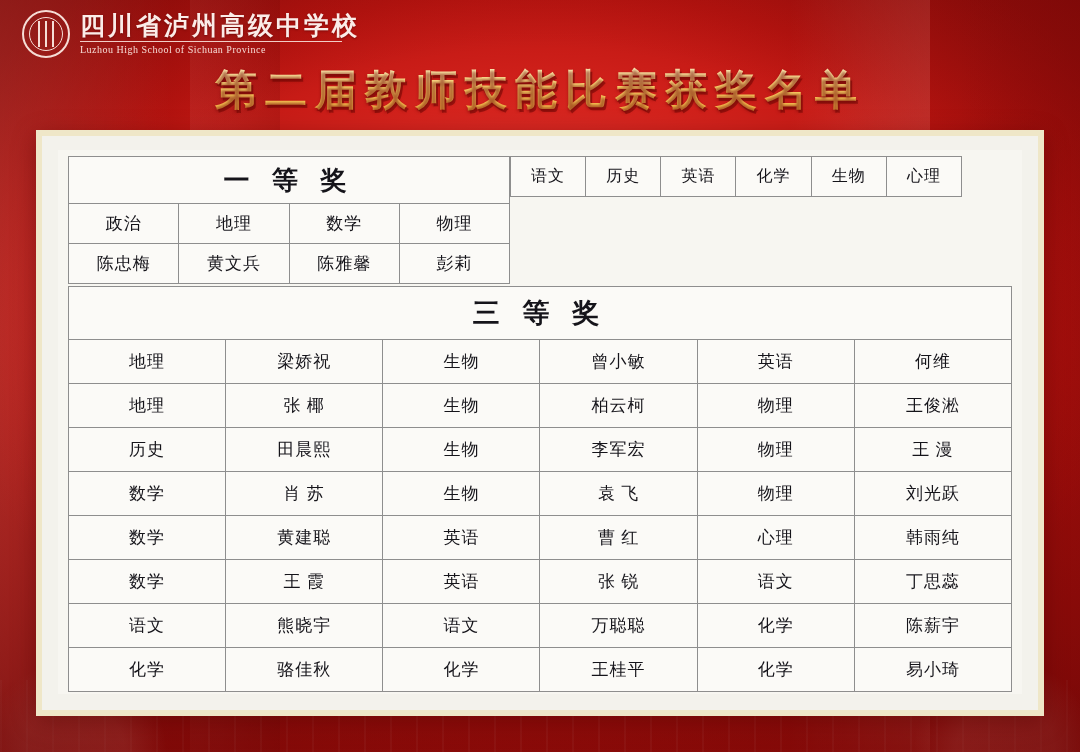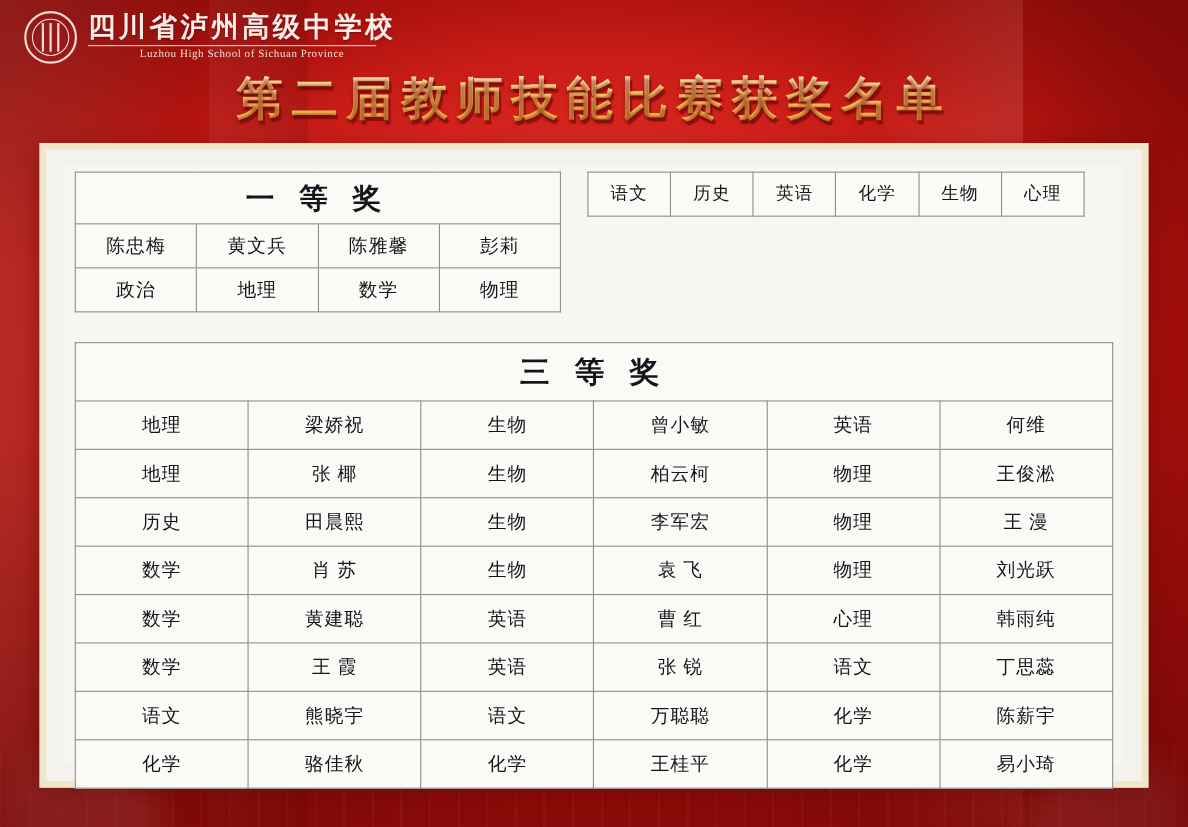--- a/index.html
+++ b/index.html
@@ -104,21 +104,20 @@
     text-shadow: 0 1px 2px rgba(90,0,0,0.6);
     white-space: nowrap;
   }
   .logo-en {
     font-family: "Liberation Serif", serif;
     font-size: 10px;
     color: #f7dcd6;
     letter-spacing: 0.5px;
     margin-top: 3px;
     white-space: nowrap;
-    text-align: center;
   }
   .logo-rule {
     width: 262px;
     height: 1px;
     background: #f2cdc6;
     margin: 2px 0 2px;
   }
 
   
   .banner-title {
@@ -170,21 +169,20 @@
   .board-inner {
     width: 100%;
     height: 100%;
     background: #f7f6f1;
     box-sizing: border-box;
     padding: 6px 10px 10px;
   }
 
   .top-row {
     display: flex;
-    gap: 24px;
   }
   .panel { flex: none; }
   .panel.first { width: 442px; }
   .panel.second { width: 452px; }
 
   table.award {
     border-collapse: collapse;
     width: 100%;
     table-layout: fixed;
     background: #fbfaf7;
@@ -205,21 +203,21 @@
   }
   .cell {
     height: 39px;
     font-size: 17px;
     letter-spacing: 1px;
     white-space: nowrap;
   }
   .cell.sm { font-size: 16px; }
 
   .third {
-    margin-top: 27px;
+    margin-top: 2px;
   }
   .third .award-head {
     height: 52px;
     font-size: 27px;
   }
   .third .cell {
     height: 43px;
     font-size: 17px;
   }
   .third table.award { width: 100%; }
@@ -254,30 +252,30 @@
 
       <div class="top-row">
 
         <div class="panel first">
           <table class="award">
             <tbody>
                 <tr>
               <td class="award-head" colspan="4">一 等 奖</td>
             </tr>
             <tr>
+              <td class="cell">政治</td>
+              <td class="cell">地理</td>
+              <td class="cell">数学</td>
+              <td class="cell">物理</td>
+            </tr>
+            <tr>
               <td class="cell">陈忠梅</td>
               <td class="cell">黄文兵</td>
               <td class="cell">陈雅馨</td>
               <td class="cell">彭莉</td>
-            </tr>
-            <tr>
-              <td class="cell">政治</td>
-              <td class="cell">地理</td>
-              <td class="cell">数学</td>
-              <td class="cell">物理</td>
             </tr>
           </tbody>
             </table>
         </div>
 
         <div class="panel second">
           <table class="award">
             <tbody>
             <tr>
               <td class="cell sm">语文</td>

